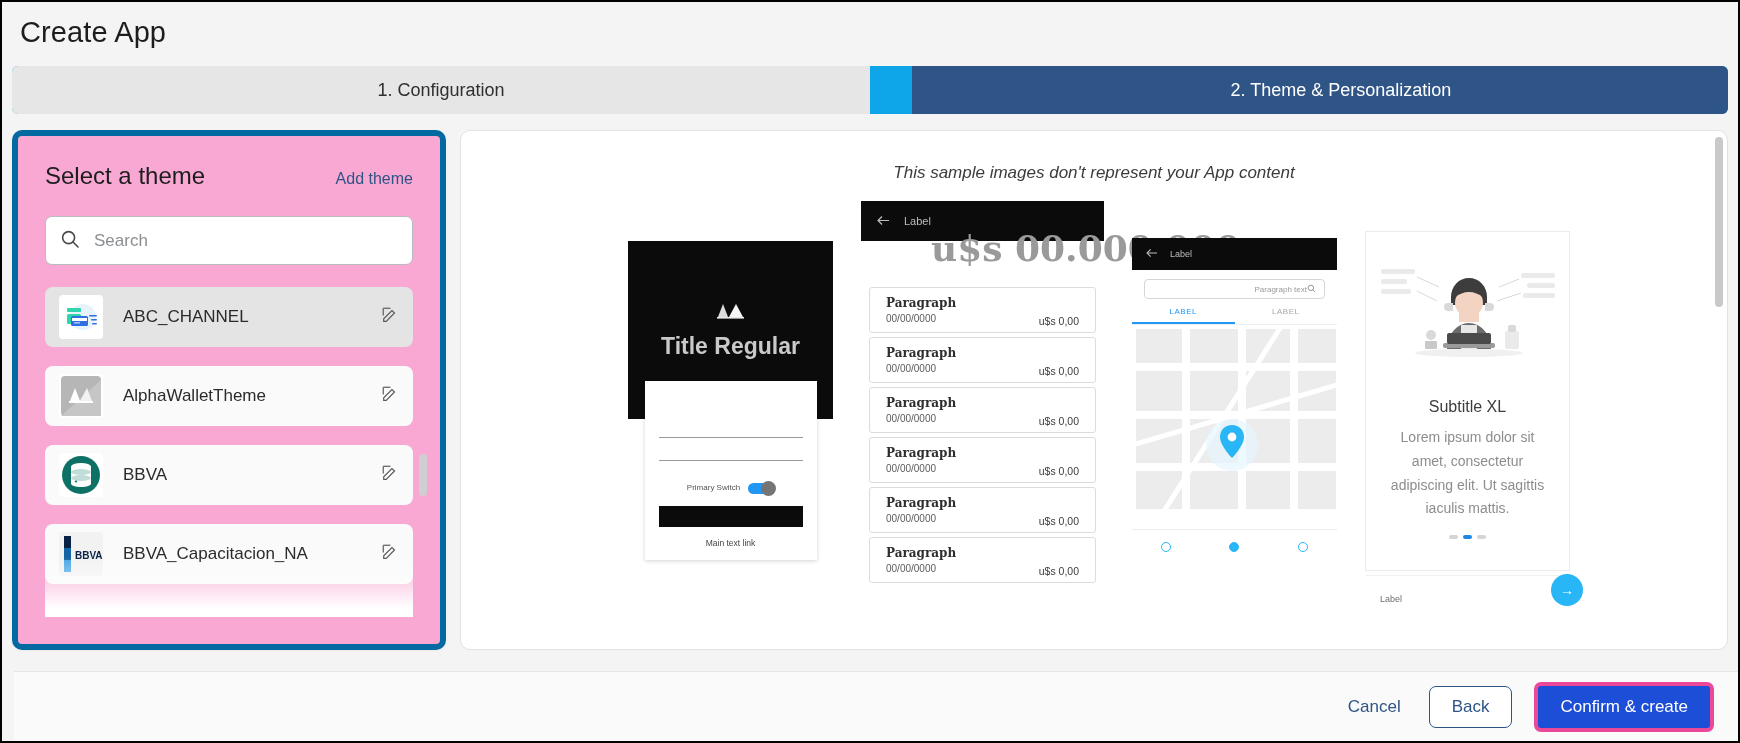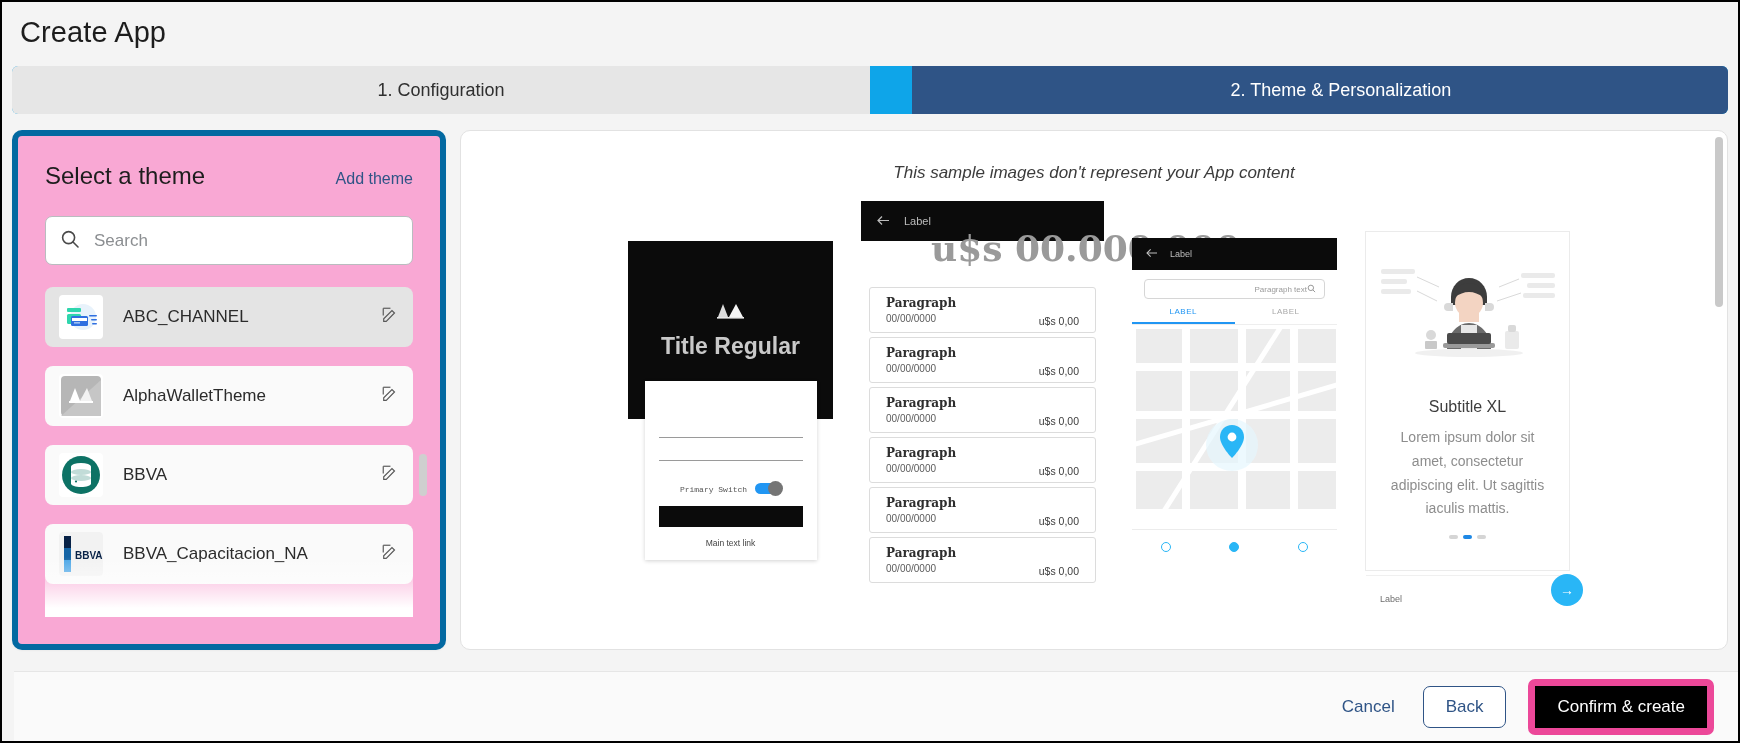--- a/index.html
+++ b/index.html
@@ -122,23 +122,22 @@
   }
   .p1-logo { margin-bottom:10px; }
   .p1-title { color:#c9c9c9; font-size:23px; font-weight:700; }
   .p1-card {
     width:172px; background:#fff; margin:-38px auto 0 auto;
     box-shadow:0 1px 4px rgba(0,0,0,.18);
     padding:34px 14px 12px 14px; position:relative;
   }
   .p1-line { height:1px; background:#9a9a9a; margin:22px 0; }
   .p1-switch-row {
-    display:flex; align-items:flex-end; justify-content:center; gap:8px;
+    display:flex; align-items:flex-start; justify-content:center; gap:8px;
     margin-top:18px;
-    font-family:Liberation Mono, monospace;
   }
   .p1-switch-label { font-size:8px; color:#555; }
   .p1-switch {
     width:26px; height:11px; border-radius:6px; background:#2196f3;
     position:relative;
   }
   .p1-switch::after{
     content:""; position:absolute; right:-2px; top:-2px;
     width:15px;height:15px;border-radius:50%;background:#757575;
   }
@@ -229,22 +228,22 @@
   .btn-text {
     font-size:17px; color:#2f5486; cursor:pointer; background:none; border:0;
     font-family:inherit;
   }
   .btn-outline {
     font-size:17px; color:#2f5486; background:#fff;
     border:1px solid #2f5486; border-radius:7px;
     padding:10px 22px; cursor:pointer; font-family:inherit;
   }
   .btn-primary {
-    font-size:17px; color:#fff; background:#000000;
-    border:7px solid #ec4899; border-radius:7px;
+    font-size:17px; color:#fff; background:#1d4ed8;
+    border:4px solid #ec4899; border-radius:7px;
     padding:11px 22px; cursor:pointer; font-family:inherit;
   }
 </style>
 </head>
 <body>
 
 <div class="window">
 
   <div class="page-title">Create App</div>
 

